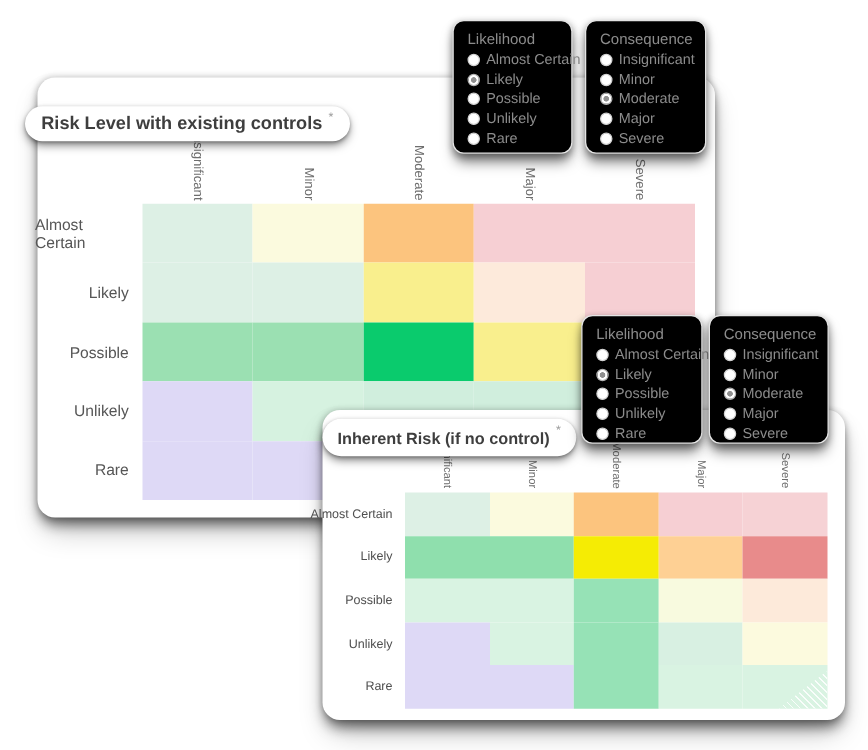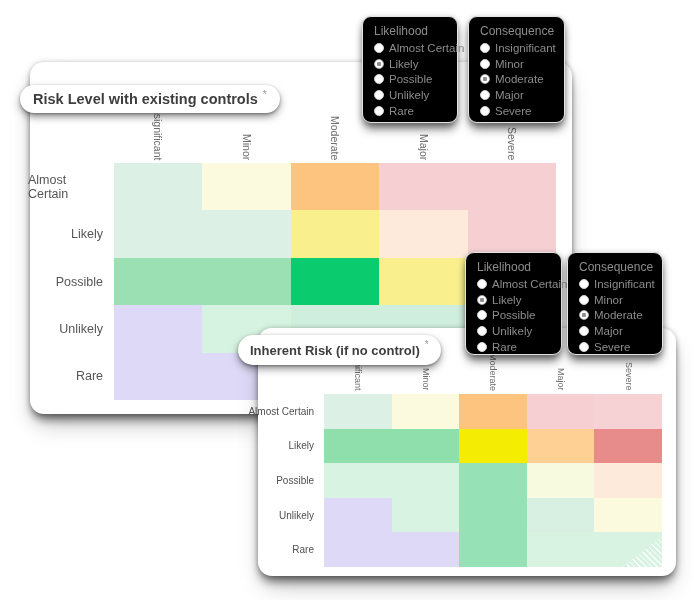--- a/index.html
+++ b/index.html
@@ -17,21 +17,21 @@
   
   .pill {
     position:absolute; background:#fff; border-radius:16px;
     display:flex; align-items:center; white-space:nowrap;
     font-weight:bold; color:#3e3e3e;
     box-shadow: 0 4px 8px -1px rgba(0,0,0,.5), 0 1px 3px rgba(0,0,0,.3);
     margin-top: 15px;
   }
   .pill .ast { font-size:10px; color:#9a9a9a; margin-left:5px; align-self:flex-start; margin-top:4px; font-weight:normal; }
   .pill1 { left:20px; top:70px; height:28px; padding:0 13px; font-size:14.5px; z-index:3; }
-  .pill2 { left:238px; top:320px; height:30px; padding:0 12px; font-size:13px; z-index:6; }
+  .pill2 { left:258px; top:320px; height:30px; padding:0 12px; font-size:13px; z-index:6; }
   
   .grid { position:absolute; display:grid; grid-template-columns:repeat(5,1fr); grid-template-rows:repeat(5,1fr); }
   .g1 { left:114px; top:163px; width:442px; height:237px; z-index:2; }
   .g2 { left:324px; top:394px; width:338px; height:173px; z-index:5; }
   .cell { position:relative; }
   .cell.dots {
     background-image: radial-gradient(circle at 1px 1px, rgba(255,255,255,.95) .8px, rgba(255,255,255,0) 1.2px);
     background-size:3px 3px;
   }
   .cell.hatch::after {

